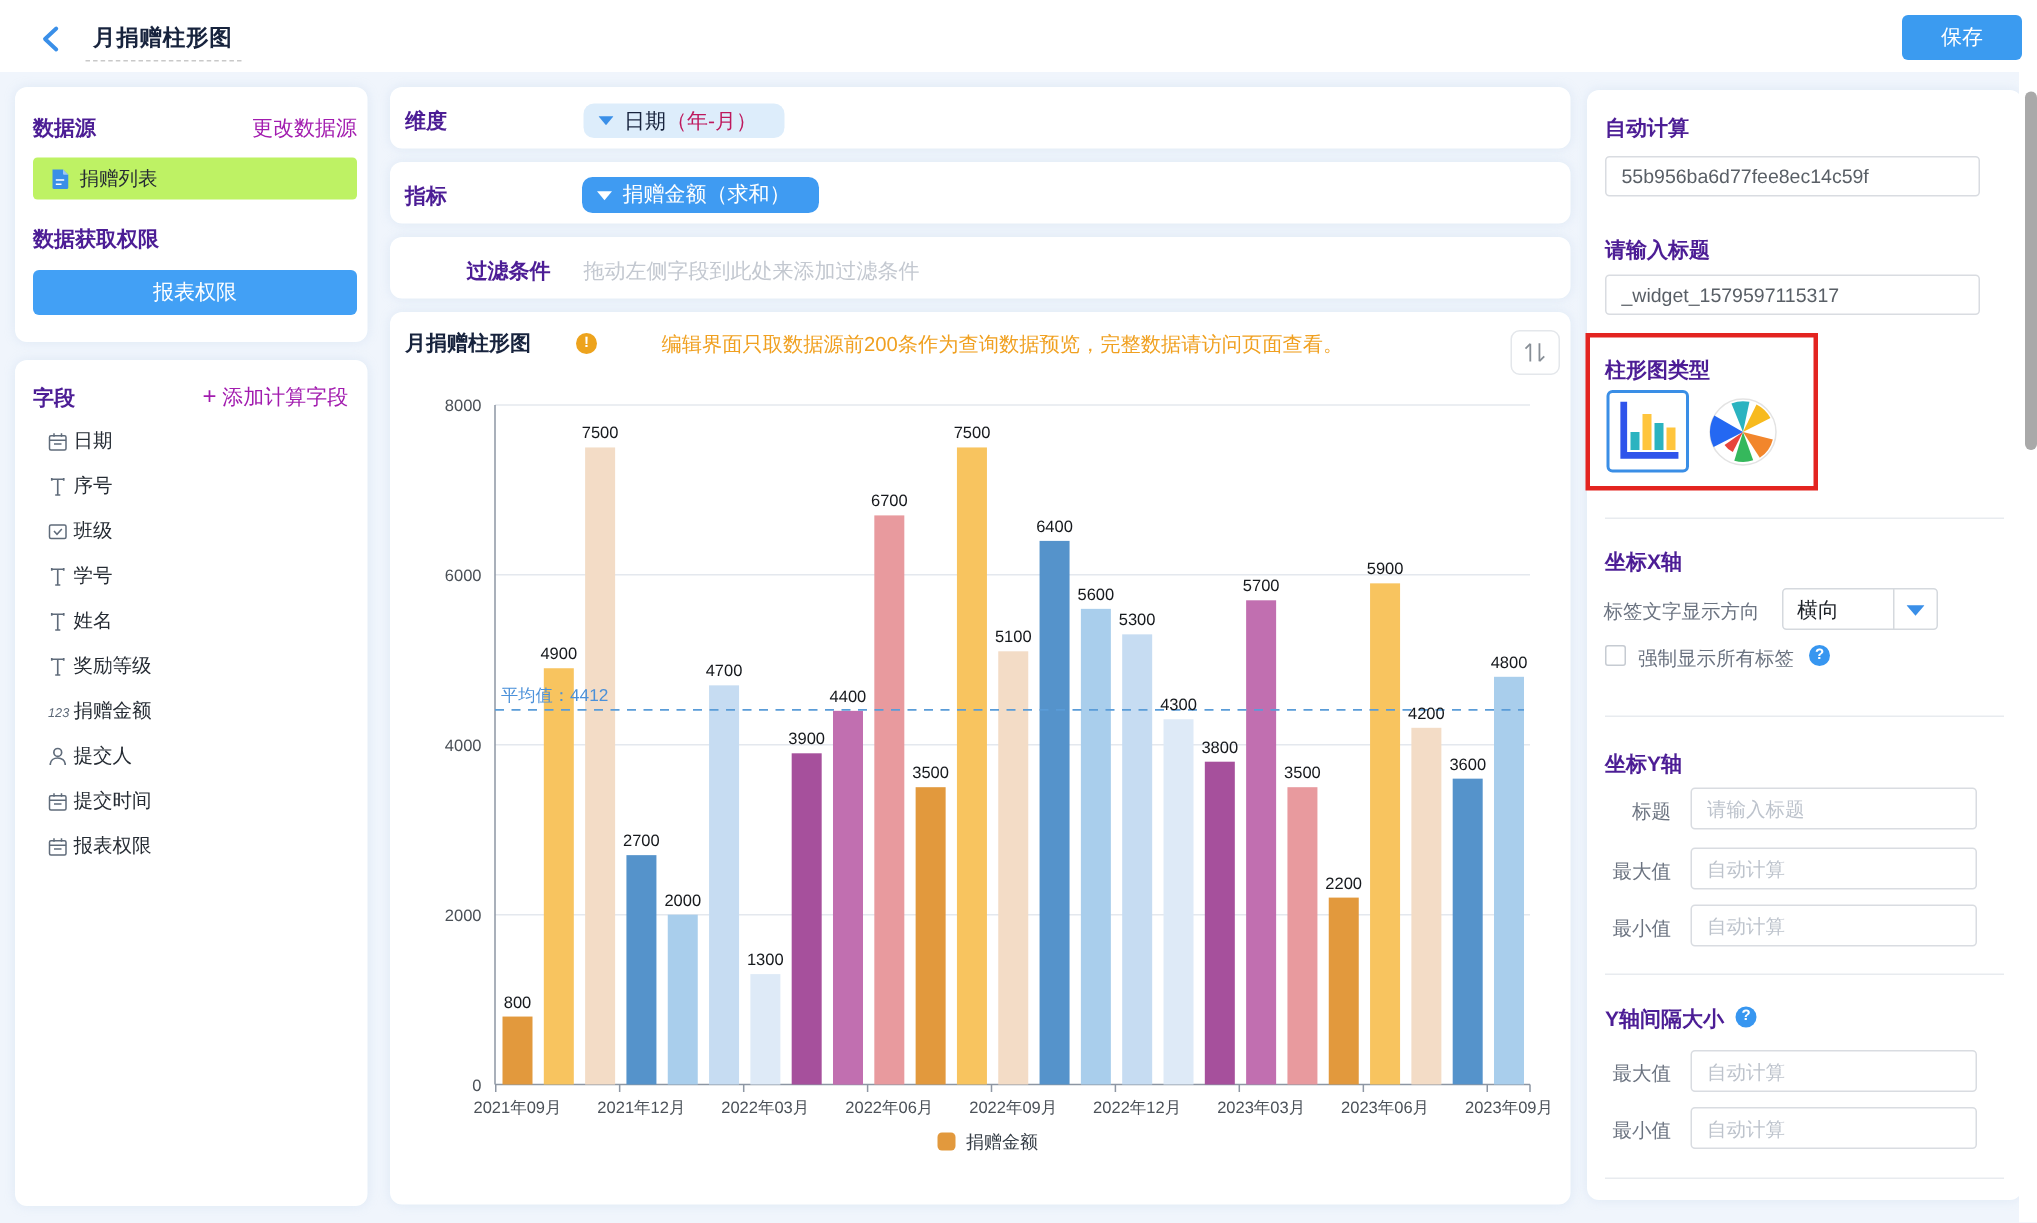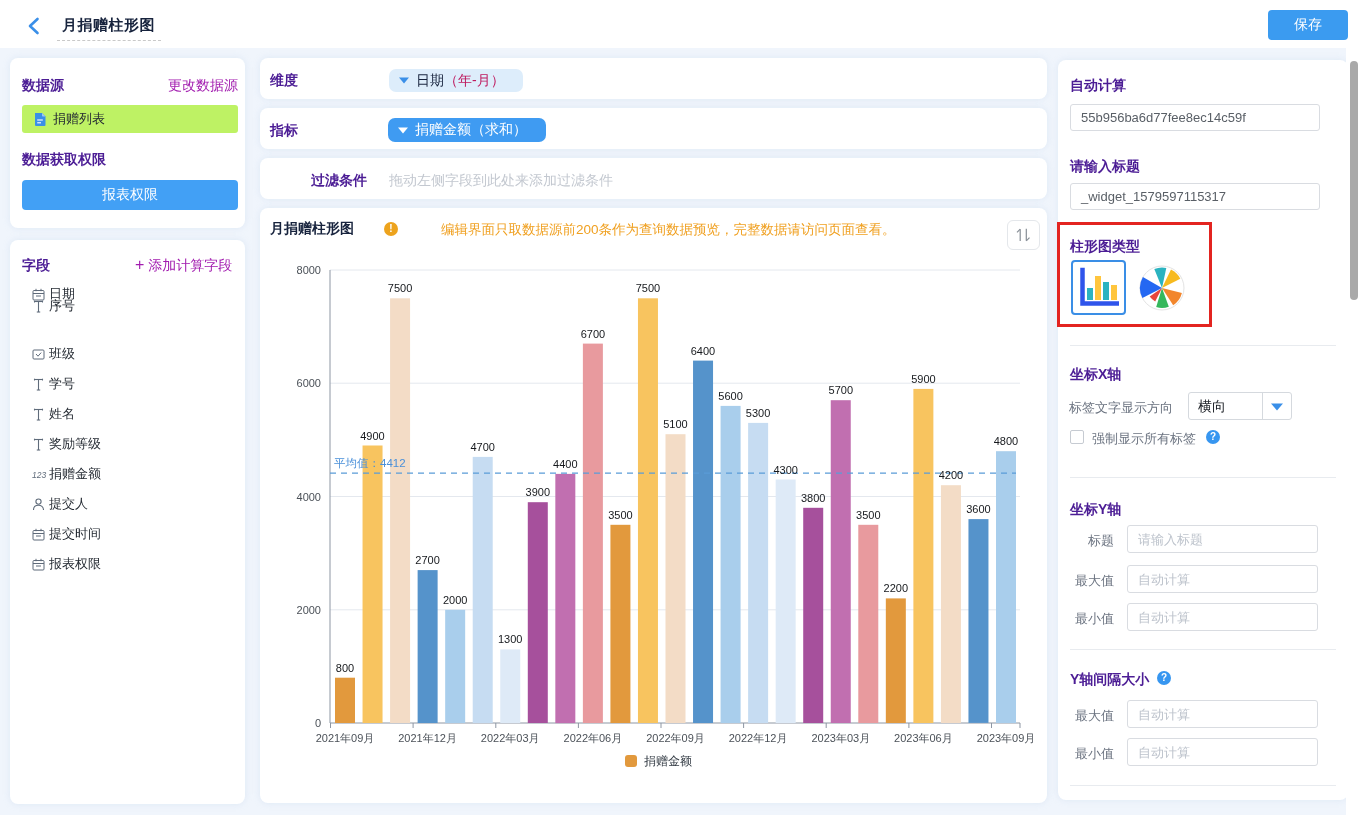--- a/index.html
+++ b/index.html
@@ -53,21 +53,21 @@
           <rect x="1" y="2.5" width="11" height="9.5" rx="1"></rect>
           <line x1="1" y1="5.5" x2="12" y2="5.5"></line>
           <line x1="4" y1="0.8" x2="4" y2="3.2"></line>
           <line x1="9" y1="0.8" x2="9" y2="3.2"></line>
           <line x1="4" y1="8" x2="9" y2="8"></line>
         </g>
       </svg>
     </span>
     <span class="ftext">日期</span>
   </div>
-<div class="frow" style="top:293px">
+<div class="frow" style="top:311px">
     <span class="ficon">
       <svg width="13" height="13" viewBox="0 0 13 13">
         <g stroke="#5f6b7a" fill="none" stroke-width="1.1">
           <line x1="2.5" y1="1.5" x2="10.5" y2="1.5"></line>
           <line x1="2.5" y1="0.7" x2="2.5" y2="2.5"></line>
           <line x1="10.5" y1="0.7" x2="10.5" y2="2.5"></line>
           <line x1="6.5" y1="1.5" x2="6.5" y2="12"></line>
           <line x1="4.8" y1="12" x2="8.2" y2="12"></line>
         </g>
       </svg>

